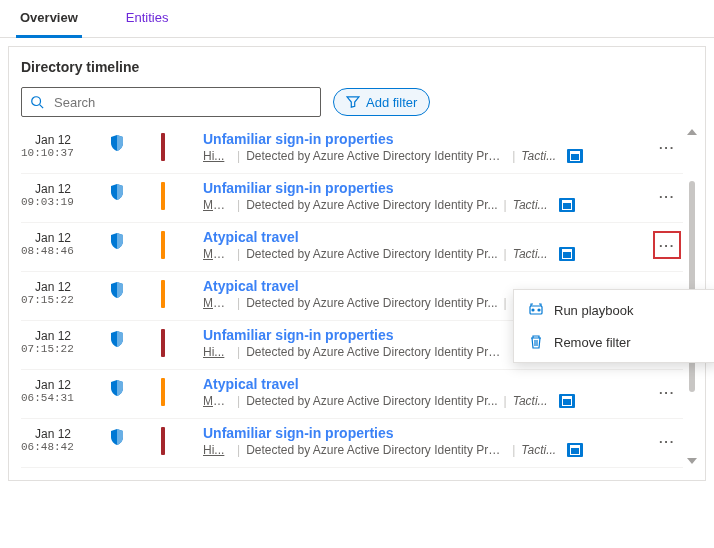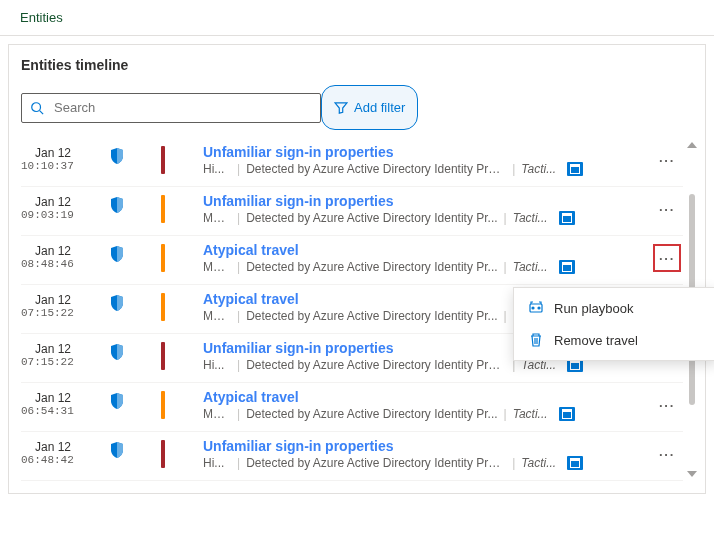--- a/index.html
+++ b/index.html
@@ -14,41 +14,42 @@
   .tabs {
     display: flex;
     border-bottom: 1px solid #e1dfdd;
     padding-left: 16px;
   }
   .tab {
     padding: 10px 4px;
     margin-right: 40px;
     cursor: pointer;
     font-size: 13px;
-    color: #14532d;
+    color: #6d28d9;
   }
   .tab.active {
     color: #323130;
     font-weight: 600;
     border-bottom: 3px solid #0078d4;
     margin-bottom: -1px;
   }
   .panel {
     border: 1px solid #e1dfdd;
     margin: 8px;
     padding: 12px 4px 12px 12px;
     position: relative;
   }
   .panel-title {
     font-weight: 600;
     font-size: 14px;
     margin-bottom: 12px;
   }
   .controls {
     display: flex;
+    gap: 12px;
     margin-bottom: 8px;
     align-items: center;
   }
   .search-box {
     display: flex;
     align-items: center;
     border: 1px solid #605e5c;
     border-radius: 2px;
     padding: 4px 8px;
     width: 300px;
@@ -65,21 +66,21 @@
   }
   .filter-btn {
     display: flex;
     align-items: center;
     gap: 6px;
     border: 1px solid #0078d4;
     color: #0078d4;
     background: #eff6fc;
     border-radius: 14px;
     padding: 4px 12px;
-    height: 45px;
+    height: 28px;
     cursor: pointer;
     font-size: 13px;
   }
   .list-wrap {
     display: flex;
   }
   .list {
     flex: 1;
   }
   .row {
@@ -131,21 +132,21 @@
   }
   .meta {
     display: flex;
     gap: 6px;
     font-size: 12px;
     color: #605e5c;
     margin-top: 2px;
     align-items: center;
     white-space: nowrap;
   }
-  .meta .sev { width: 28px; overflow: hidden; text-overflow: ellipsis; }
+  .meta .sev { width: 28px; overflow: hidden; text-overflow: ellipsis; text-decoration: underline; }
   .meta .det { flex: 0 1 auto; overflow: hidden; text-overflow: ellipsis; max-width: 260px; }
   .meta .tac-lbl { width: 40px; overflow: hidden; text-overflow: ellipsis; font-style: italic; }
   .sep { color: #c8c6c4; }
   .tac-icon {
     width: 16px; height: 14px; background: #0078d4; border-radius: 1px;
     display: inline-flex; align-items: center; justify-content: center;
   }
   .tac-icon::after {
     content: ""; width: 8px; height: 6px; border: 1px solid #fff; border-top: 3px solid #fff;
   }
@@ -215,25 +216,26 @@
     cursor: pointer;
     font-size: 13px;
     color: #323130;
   }
   .mi-icon { width: 16px; height: 16px; display: flex; align-items: center; justify-content: center; color: #0078d4;}
 </style>
 </head>
 <body>
 
 <div class="tabs">
+  <div class="tab active">Overview</div>
   <div class="tab">Entities</div>
 </div>
 
 <div class="panel">
-  <div class="panel-title">Entities timeline</div>
+  <div class="panel-title">Directory timeline</div>
 
   <div class="controls">
     <div class="search-box">
       <svg width="14" height="14" viewBox="0 0 16 16" fill="none" stroke="#0078d4" stroke-width="1.4">
           <circle cx="7" cy="7" r="5"></circle>
           <line x1="11" y1="11" x2="15" y2="15"></line>
         </svg>
       <input placeholder="Search" style="">
     </div>
     <button class="filter-btn">
@@ -470,16 +472,16 @@
           </svg>
       </span>
       <span>Run playbook</span>
     </div>
     <div class="menu-item">
       <span class="mi-icon">
         <svg width="16" height="16" viewBox="0 0 16 16" fill="none" stroke="#0078d4" stroke-width="1.2">
             <path d="M3 4h10M5 4V2h6v2M4 4l1 10h6l1-10M7 6v6M9 6v6"></path>
           </svg>
       </span>
-      <span>Remove travel</span>
+      <span>Remove filter</span>
     </div>
   </div>
 </div>
 
 </body></html>

